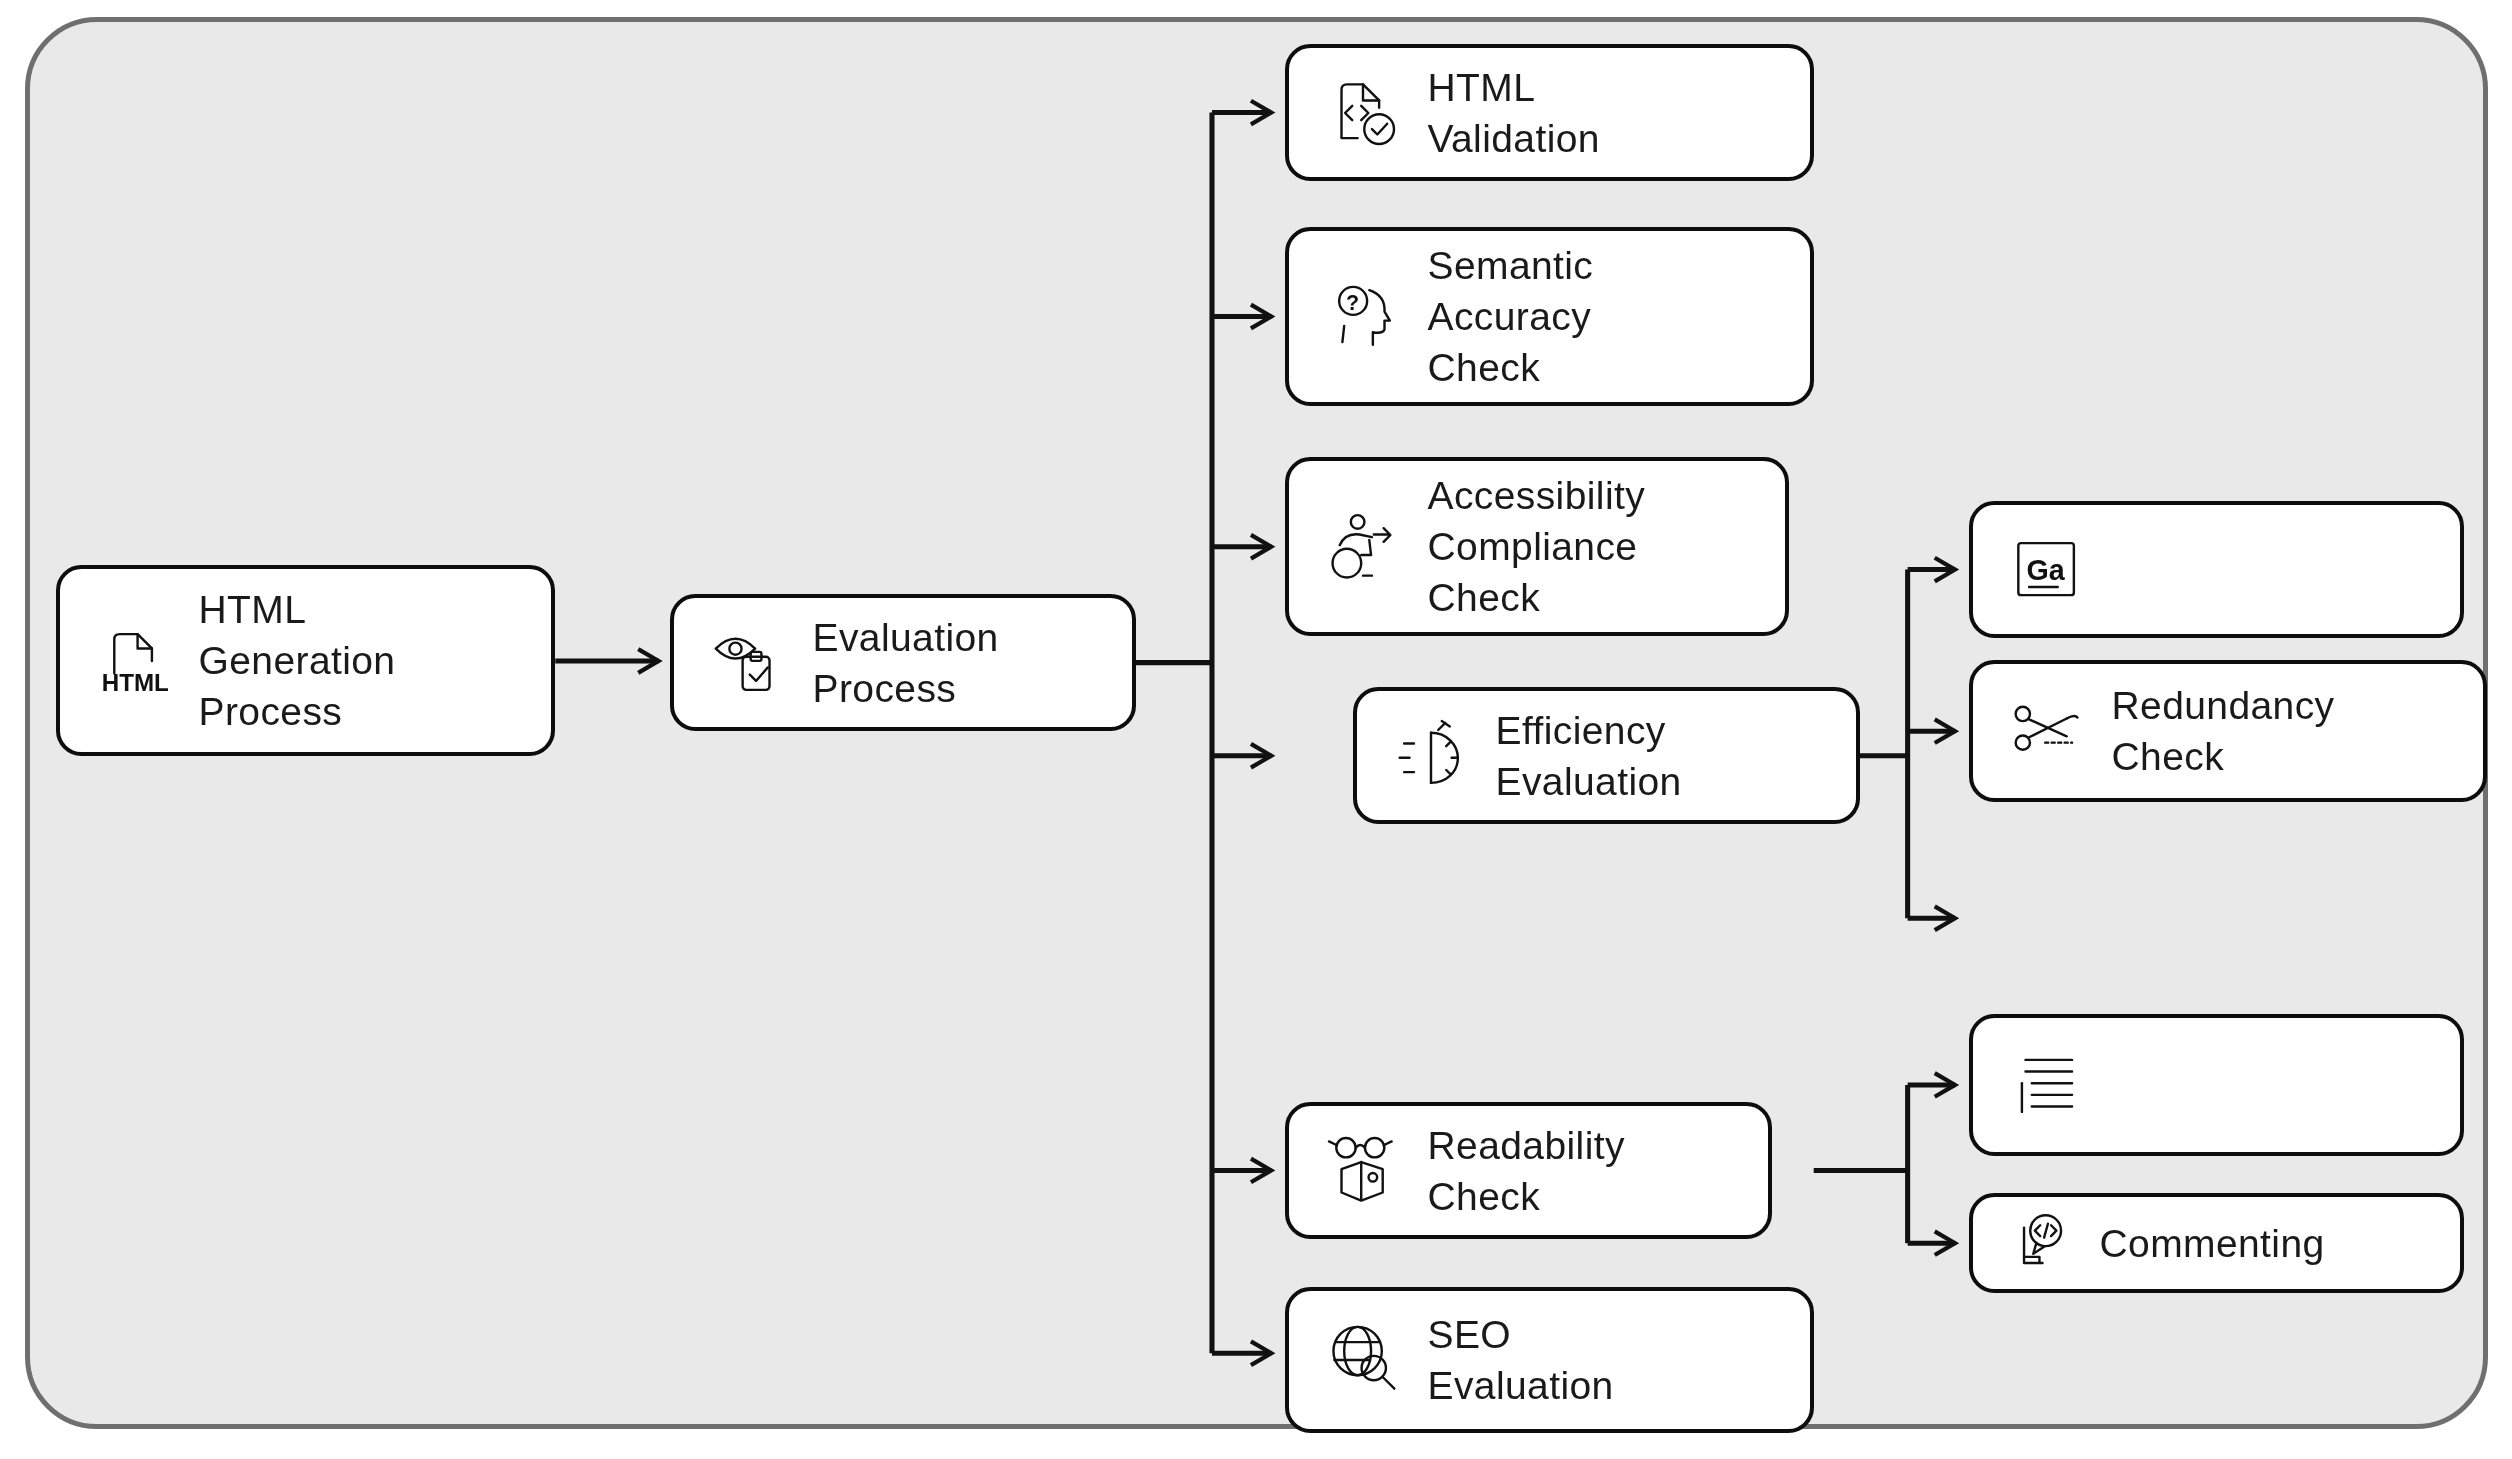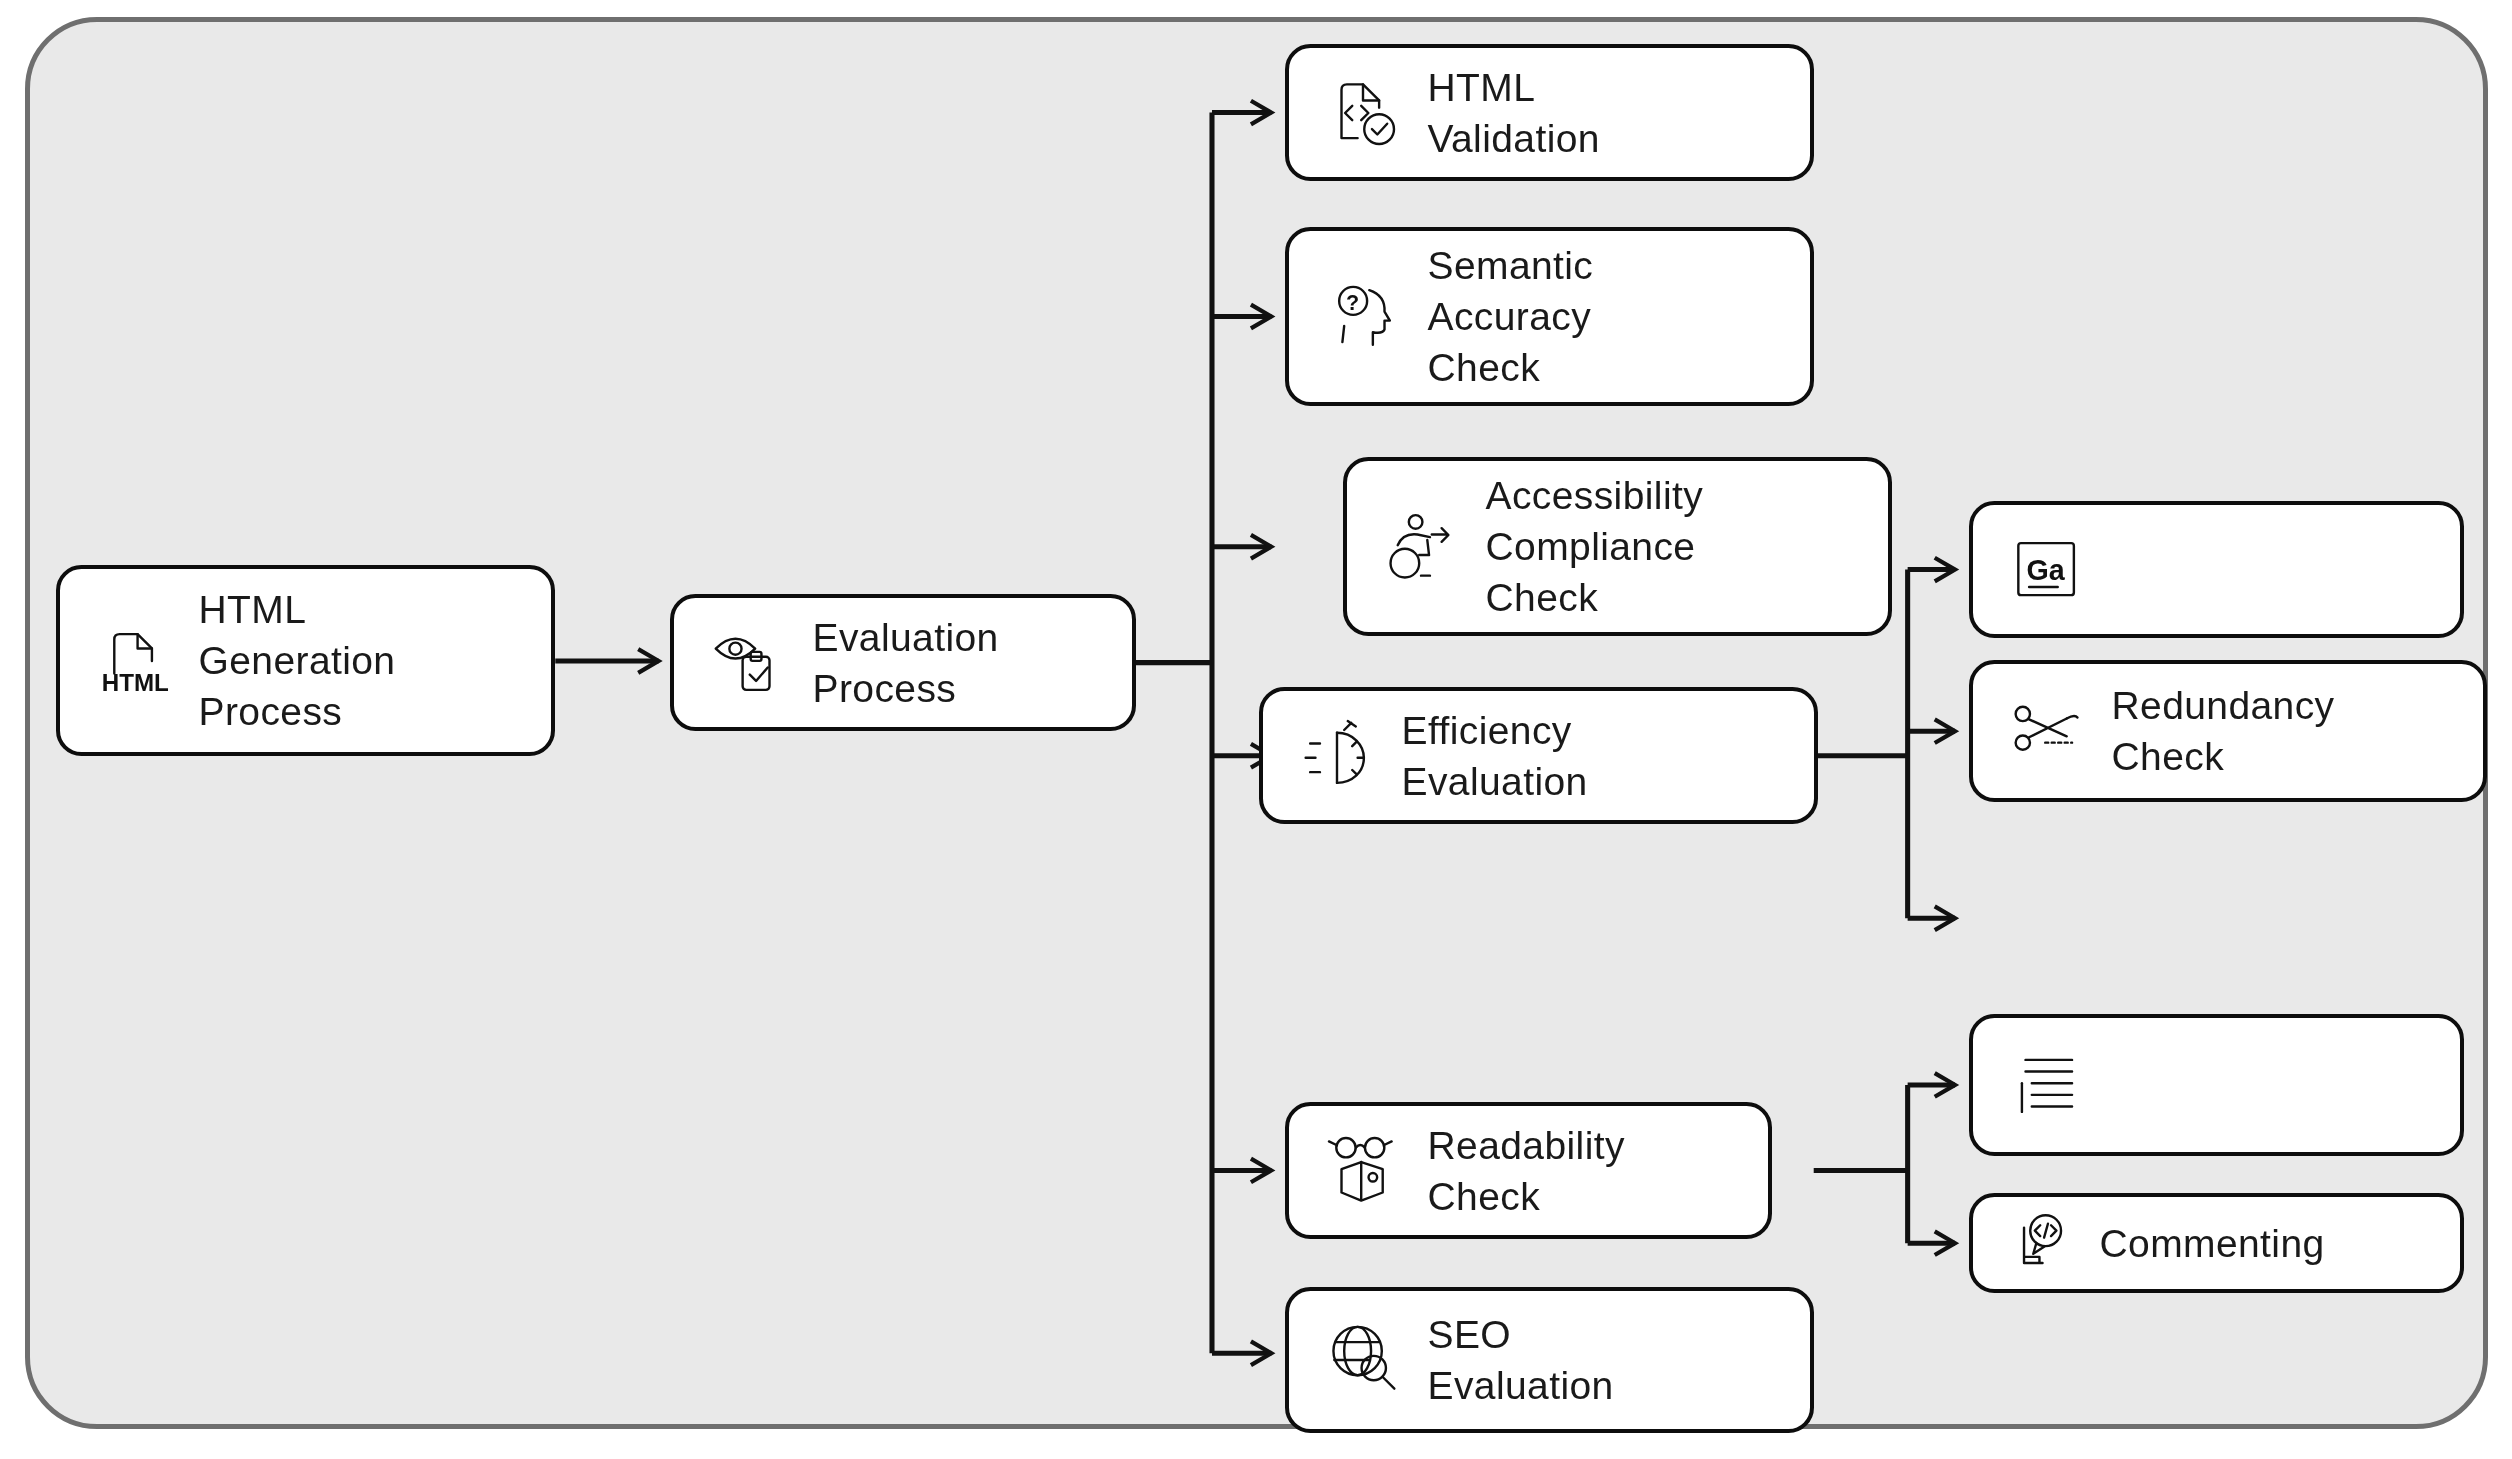--- a/index.html
+++ b/index.html
@@ -107,38 +107,38 @@
       </g>
       <text x="14.5" y="20" font-size="12" font-weight="bold" fill="#111" font-family="Liberation Sans, sans-serif">?</text>
     </svg>
     <div class="lbl">
       <span>Semantic</span>
       <span>Accuracy</span>
       <span>Check</span>
     </div>
   </div>
 
-  <div class="node" style="left:1343px;top:457px;width:549px;height:179px">
+  <div class="node" style="left:1285px;top:457px;width:504px;height:179px">
     <svg class="ic" viewBox="0 0 48 48">
       <g fill="none" stroke="#111" stroke-width="2.4" stroke-linecap="round" stroke-linejoin="round">
         <circle cx="21" cy="10" r="3.8"></circle>
         <path d="M11 23 q3 -7 11 -6 l7 1.5"></path>
         <path d="M30 17 h9 M35.5 13.5 l3.8 3.8 l-3.8 3.8"></path>
         <circle cx="15" cy="33" r="8"></circle>
         <path d="M27.5 20 l1 8.5 h-5.5 M24 40 h5"></path>
       </g>
     </svg>
     <div class="lbl">
       <span>Accessibility</span>
       <span>Compliance</span>
       <span>Check</span>
     </div>
   </div>
 
-  <div class="node" style="left:1259px;top:687px;width:559px;height:137px">
+  <div class="node" style="left:1353px;top:687px;width:507px;height:137px">
     <svg class="ic" viewBox="0 0 48 48">
       <g fill="none" stroke="#111" stroke-width="2.4" stroke-linecap="round" stroke-linejoin="round">
         <path d="M28 9.5 l4 -4 M30 4.5 l4.5 3"></path>
         <path d="M24 11 c9 0 15 7 15 14 c0 8 -6.5 14 -15 14"></path>
         <path d="M24 11 v28"></path>
         <path d="M32.5 18.5 l2.5 -2.5 M35.5 25 h3.5 M32.5 31.8 l2.5 2.5"></path>
         <path d="M9 17 h5.5 M6.5 25 h5.5 M9 33 h5.5"></path>
       </g>
     </svg>
     <div class="lbl">

